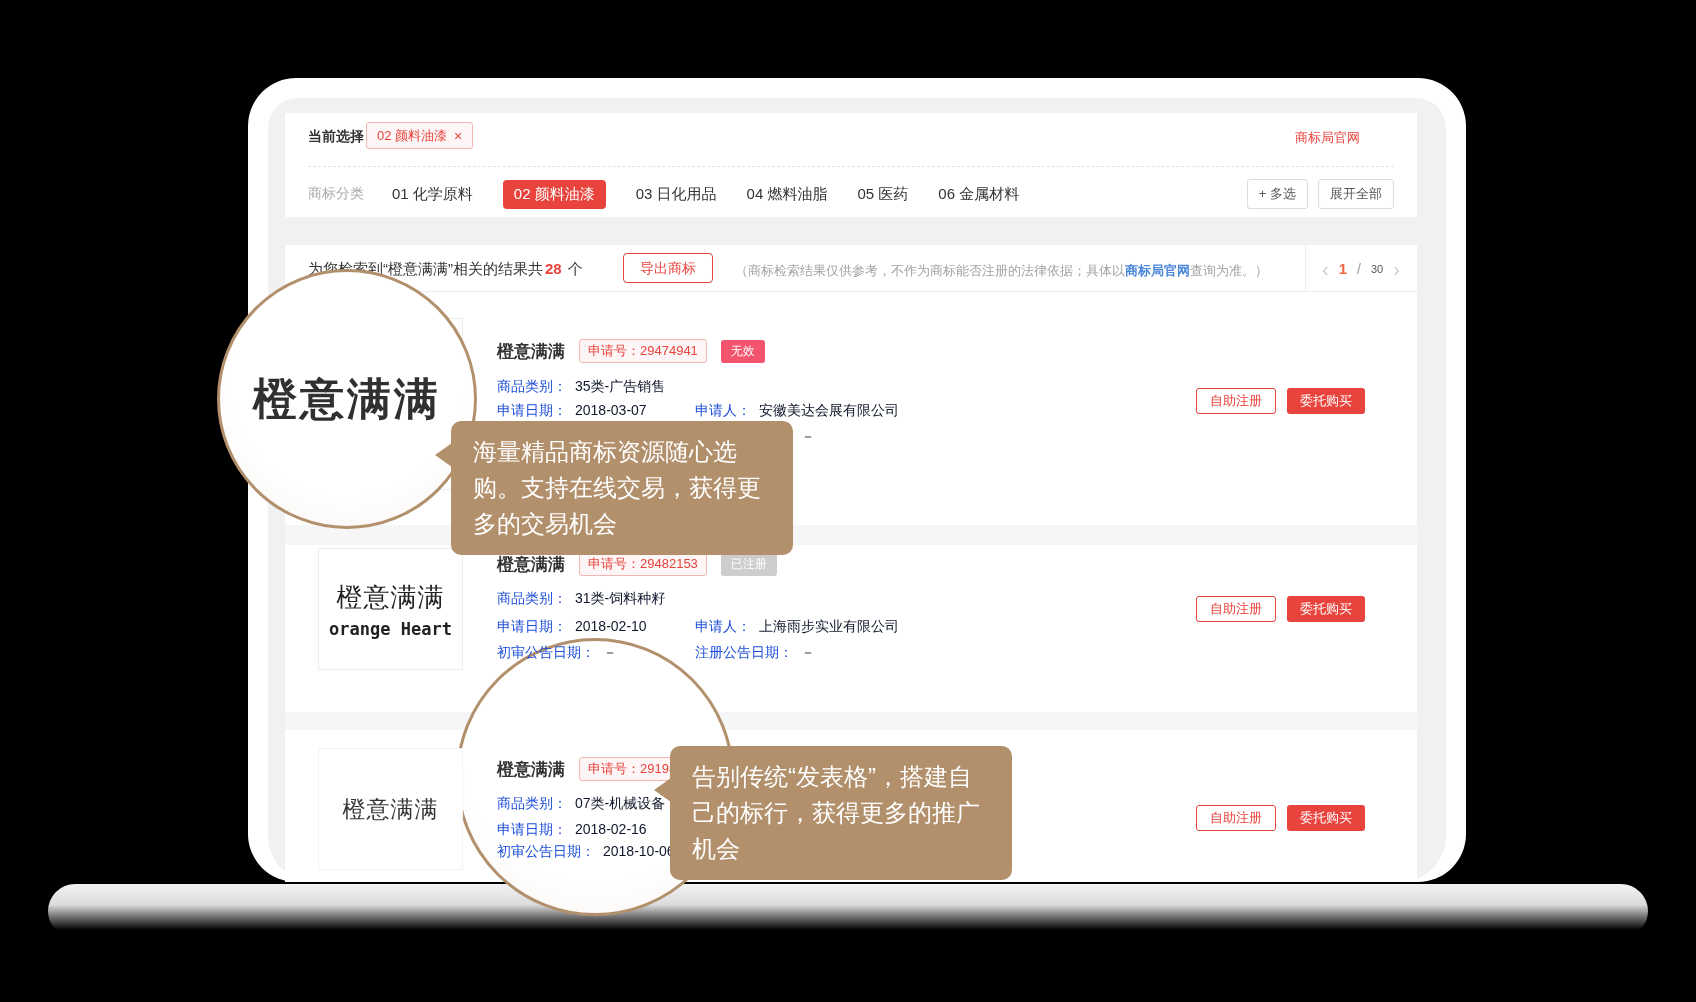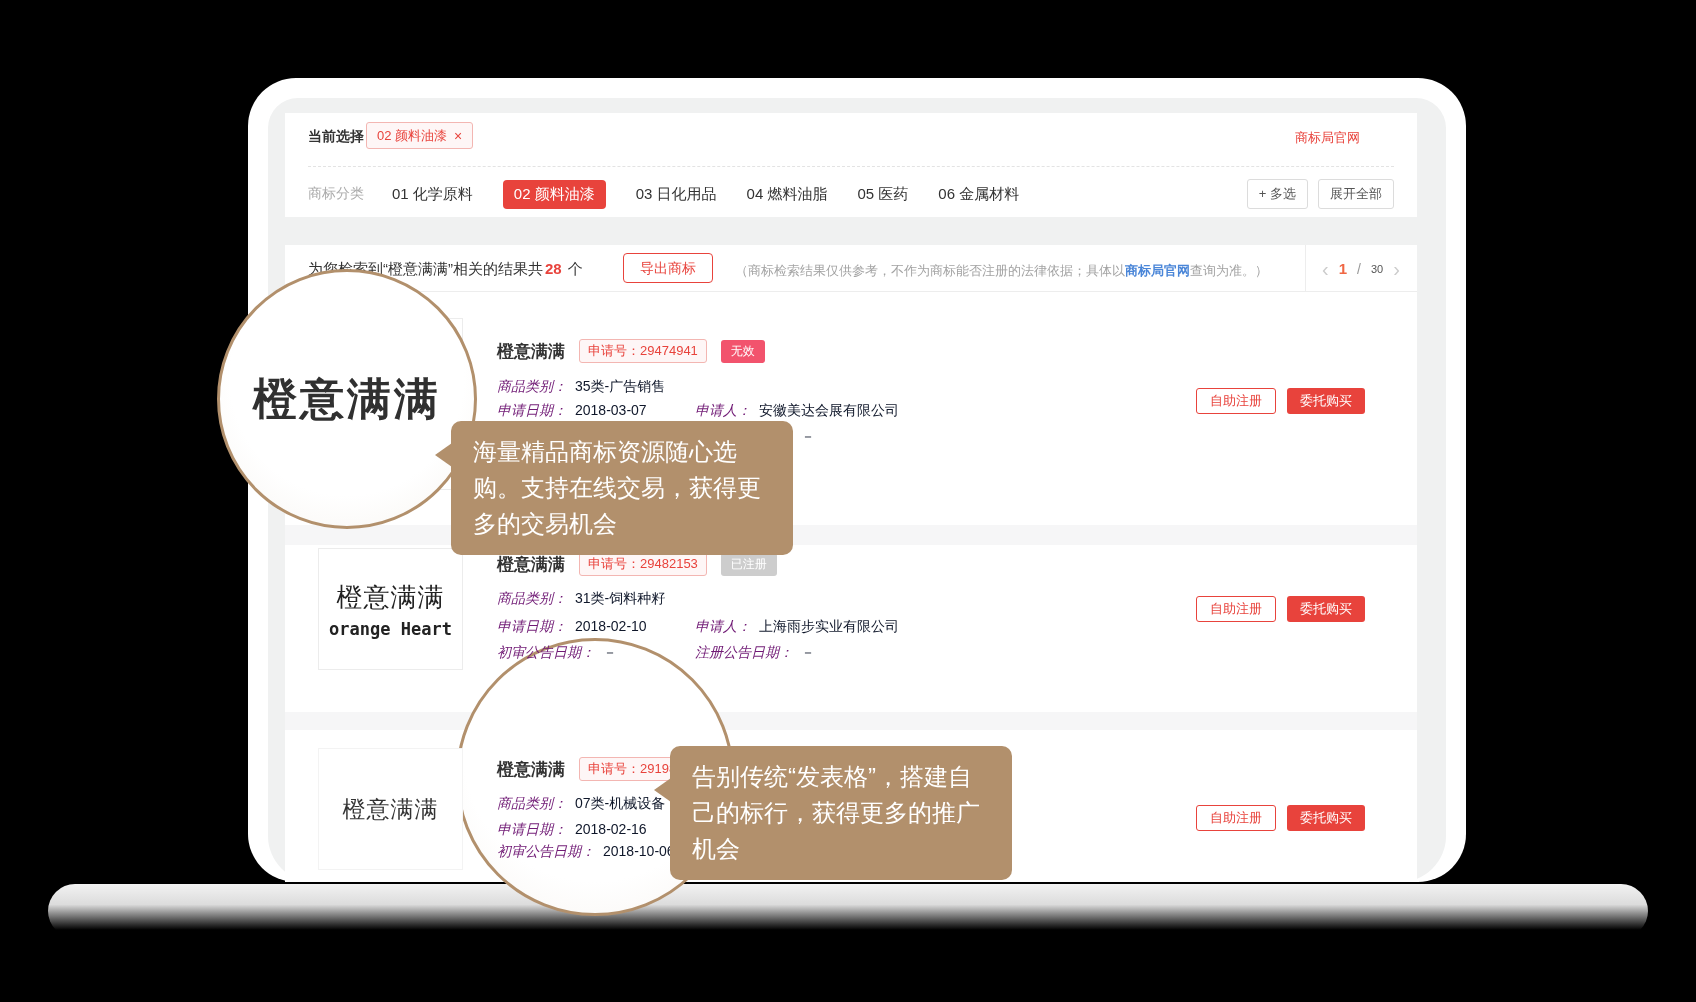--- a/index.html
+++ b/index.html
@@ -98,21 +98,21 @@
   .tm-name { font-size: 17px; font-weight: 700; color: #333; white-space: nowrap; }
   .appno-tag {
     font-size: 13px; color: #e8433c; background: #fef6f6;
     border: 1px solid #f3b6b2; border-radius: 3px; padding: 2px 8px; white-space: nowrap;
   }
   .status-tag { font-size: 12px; color: #fff; border-radius: 3px; padding: 3px 10px; white-space: nowrap; }
   .st-invalid { background: #f2536d; }
   .st-registered { background: #cdcdcd; }
 
   .f-line { position: absolute; left: 212px; right: 180px; height: 20px; font-size: 14px; white-space: nowrap; }
-  .f-line .lbl { color: #701a75; font-style: italic; }
+  .f-line .lbl { color: #1d4ed8; }
   .f-line .val { color: #0f172a; margin-left: 8px; }
   .f-line .rcol { position: absolute; left: 198px; top: 0; }
 
   .actions { position: absolute; right: 52px; display: flex; gap: 11px; }
   .btn-outline-red {
     height: 26px; line-height: 24px; padding: 0 13px; font-size: 13px;
     color: #e8433c; background: #fff; border: 1px solid #e8433c; border-radius: 3px; cursor: pointer; white-space: nowrap;
   }
   .btn-solid-red {
     height: 26px; line-height: 26px; padding: 0 13px; font-size: 13px;

